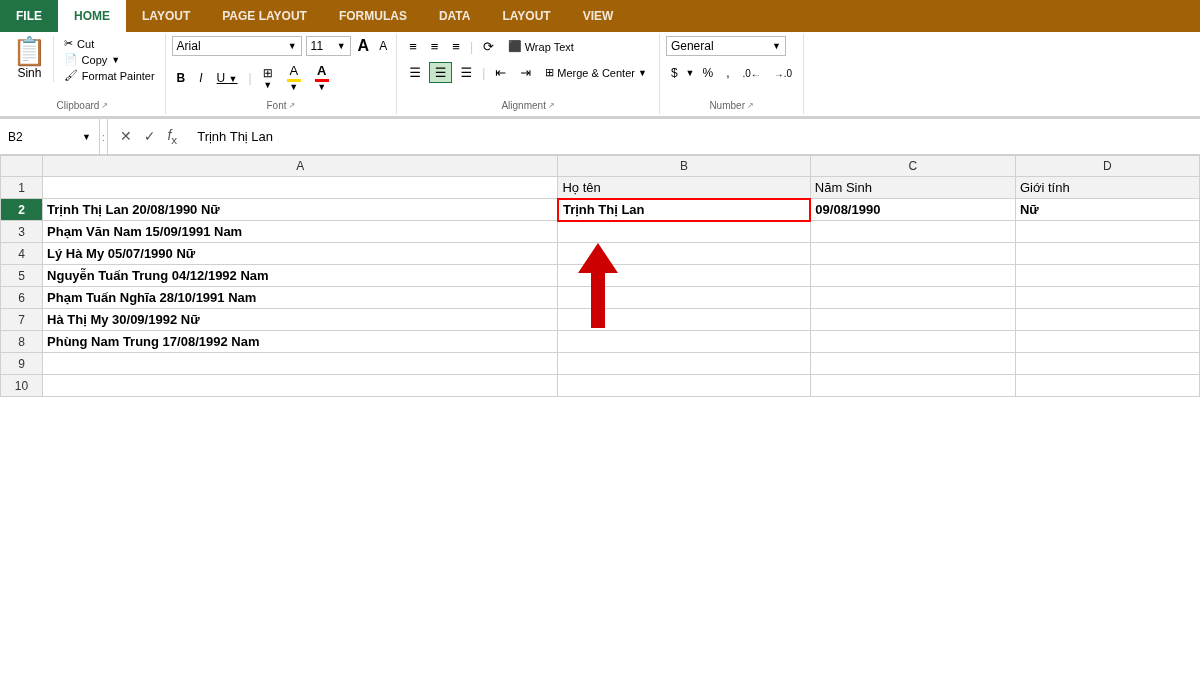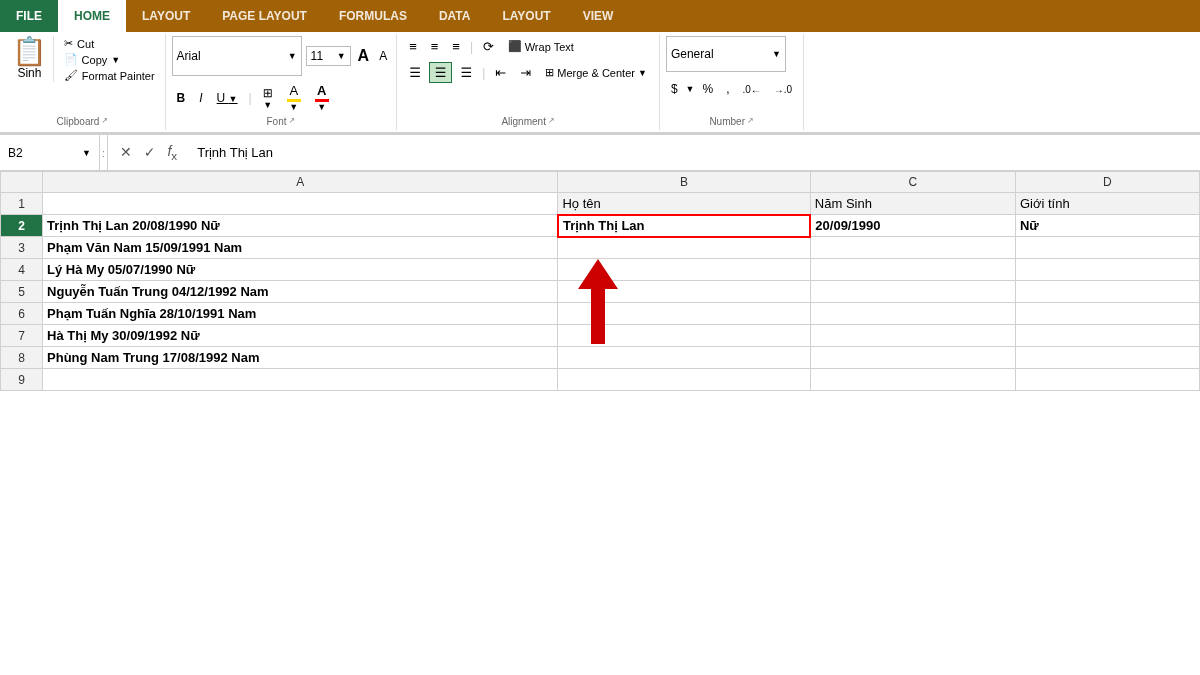--- a/index.html
+++ b/index.html
@@ -12,35 +12,35 @@
     .tab-bar { display: flex; align-items: flex-end; background: #a16207; height: 32px; }
     .tab-item { padding: 6px 16px; font-size: 12px; font-weight: 600; color: rgba(255,255,255,0.85); cursor: pointer; height: 32px; display: flex; align-items: center; }
     .tab-item.active { background: #fff; color: #217346; height: 32px; }
 
     
     .ribbon-content { display: flex; align-items: stretch; padding: 2px 0; background: #fff; border-bottom: 2px solid #d0d0d0; min-height: 86px; }
 
     
     .ribbon-group { display: flex; flex-direction: column; align-items: center; border-right: 1px solid #e0e0e0; padding: 2px 6px 0 6px; position: relative; }
     .ribbon-group-content { display: flex; align-items: flex-start; flex: 1; gap: 2px; }
-    .ribbon-group-label { font-size: 10px; color: #666; padding: 2px 0 3px 0; width: 100%; text-align: center; display: flex; justify-content: center; gap: 2px; }
+    .ribbon-group-label { font-size: 10px; color: #666; padding: 2px 0 3px 0; width: 100%; text-align: center; display: flex; align-items: center; justify-content: center; gap: 2px; }
     .ribbon-group-label .expand-icon { font-size: 8px; color: #888; cursor: pointer; }
 
     
     .clipboard-group { min-width: 80px; }
     .paste-btn { display: flex; flex-direction: column; align-items: center; padding: 2px 6px; cursor: pointer; border-right: 1px solid #e0e0e0; margin-right: 4px; }
     .paste-icon { font-size: 28px; color: #217346; line-height: 1; }
     .small-buttons { display: flex; flex-direction: column; gap: 1px; }
     .small-btn { display: flex; align-items: center; gap: 4px; padding: 1px 4px; cursor: pointer; font-size: 11px; white-space: nowrap; }
 
     
     .font-group { min-width: 220px; }
     .font-row1 { display: flex; gap: 4px; align-items: center; }
     .font-row2 { display: flex; gap: 4px; align-items: center; margin-top: 3px; }
-    .font-dropdown { border: 1px solid #bbb; padding: 12px 4px; font-size: 12px; min-width: 130px; display: flex; align-items: center; justify-content: space-between; cursor: pointer; background: #fff; }
+    .font-dropdown { border: 1px solid #bbb; padding: 2px 4px; font-size: 12px; min-width: 130px; display: flex; align-items: center; justify-content: space-between; cursor: pointer; background: #fff; }
     .font-size-dropdown { border: 1px solid #bbb; padding: 2px 4px; font-size: 12px; min-width: 45px; display: flex; align-items: center; justify-content: space-between; cursor: pointer; background: #fff; }
     .font-btn { border: 1px solid transparent; padding: 1px 4px; cursor: pointer; font-size: 12px; }
     .bold-btn { font-weight: bold; }
     .italic-btn { font-style: italic; }
     .underline-btn { text-decoration: underline; }
     .grow-btn { font-size: 14px; cursor: pointer; padding: 1px 3px; }
     .border-btn { padding: 1px 4px; cursor: pointer; border: 1px solid transparent; }
     .color-bar { width: 14px; height: 3px; margin-top: 1px; }
     .color-bar.yellow { background: #FFD700; }
     .color-bar.red { background: #FF0000; }
@@ -49,21 +49,21 @@
     .align-group { min-width: 200px; }
     .align-row1 { display: flex; gap: 2px; align-items: center; }
     .align-row2 { display: flex; gap: 2px; align-items: center; margin-top: 3px; }
     .align-btn { padding: 2px 5px; cursor: pointer; border: 1px solid transparent; font-size: 13px; }
     .align-btn.active { background: #c8e6c9; border-color: #217346; }
     .wrap-text-btn { display: flex; align-items: center; gap: 3px; padding: 2px 5px; cursor: pointer; border: 1px solid transparent; font-size: 11px; }
     .merge-btn { display: flex; align-items: center; gap: 3px; padding: 2px 5px; cursor: pointer; border: 1px solid transparent; font-size: 11px; }
 
     
     .number-group { min-width: 130px; }
-    .number-dropdown { border: 1px solid #bbb; padding: 10px 4px; font-size: 12px; width: 120px; display: flex; align-items: center; justify-content: space-between; cursor: pointer; background: #fff; margin-bottom: 3px; }
+    .number-dropdown { border: 1px solid #bbb; padding: 2px 4px; font-size: 12px; width: 120px; display: flex; align-items: center; justify-content: space-between; cursor: pointer; background: #fff; margin-bottom: 3px; }
 
     
     .formula-bar { display: flex; align-items: center; border-bottom: 1px solid #d0d0d0; height: 36px; background: #fff; }
     .cell-ref { width: 100px; border-right: 1px solid #d0d0d0; padding: 0 8px; font-size: 12px; display: flex; align-items: center; justify-content: space-between; height: 100%; }
     .formula-divider { width: 8px; border-right: 1px solid #d0d0d0; height: 100%; display: flex; align-items: center; justify-content: center; color: #888; font-size: 11px; }
     .formula-icons { display: flex; align-items: center; gap: 4px; padding: 0 8px; }
     .formula-icon { cursor: pointer; color: #555; font-size: 14px; padding: 2px 4px; }
     .formula-input { flex: 1; padding: 0 8px; font-size: 13px; border: none; outline: none; height: 100%; }
 
     
@@ -268,21 +268,21 @@
         <td class="cell"></td>
         <td class="cell header-cell">Họ tên</td>
         <td class="cell header-cell">Năm Sinh</td>
         <td class="cell header-cell">Giới tính</td>
       </tr>
 
       <tr>
         <td class="row-num active-row">2</td>
         <td class="cell">Trịnh Thị Lan 20/08/1990 Nữ</td>
         <td class="cell selected-cell">Trịnh Thị Lan</td>
-        <td class="cell">20/09/1990</td>
+        <td class="cell">09/08/1990</td>
         <td class="cell">Nữ</td>
       </tr>
 
       <tr>
         <td class="row-num">3</td>
         <td class="cell">Phạm Văn Nam 15/09/1991 Nam</td>
         <td class="cell"></td>
         <td class="cell"></td>
         <td class="cell"></td>
       </tr>
@@ -328,19 +328,26 @@
       </tr>
 
       <tr>
         <td class="row-num">9</td>
         <td class="cell"></td>
         <td class="cell"></td>
         <td class="cell"></td>
         <td class="cell"></td>
       </tr>
 
+      <tr>
+        <td class="row-num">10</td>
+        <td class="cell"></td>
+        <td class="cell"></td>
+        <td class="cell"></td>
+        <td class="cell"></td>
+      </tr>
     </tbody>
   </table>
 <div style="position: absolute; top: 88px; left: 573px; width: 50px; display: flex; flex-direction: column; align-items: center; pointer-events: none; z-index: 10;">
   <div style="width:0;height:0;border-left:20px solid transparent;border-right:20px solid transparent;border-bottom:30px solid #CC0000;"></div>
   <div style="width:14px;height:55px;background:#CC0000;"></div>
 </div>
   </div>
 
 </body></html>

